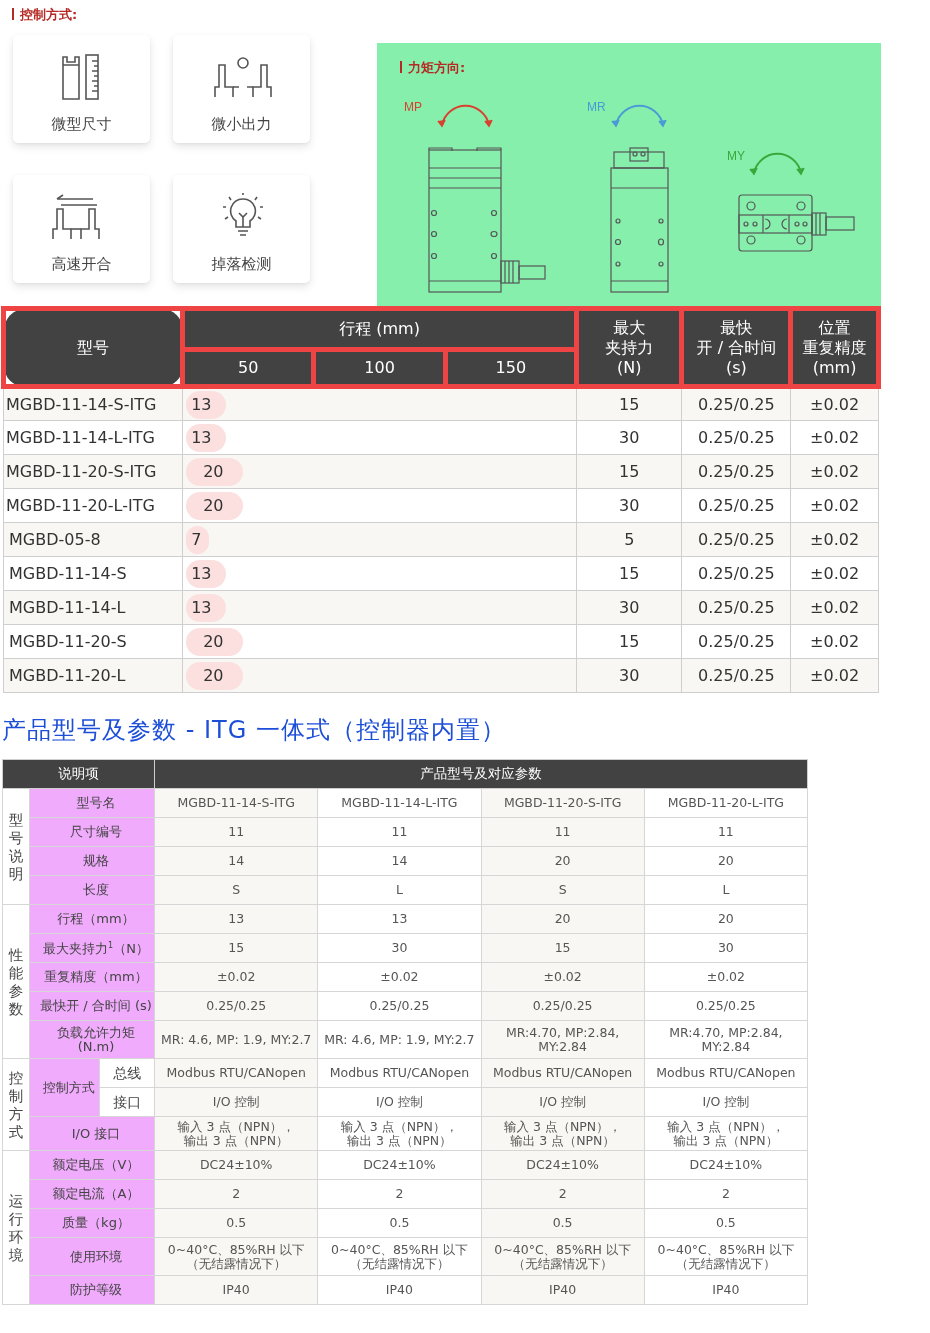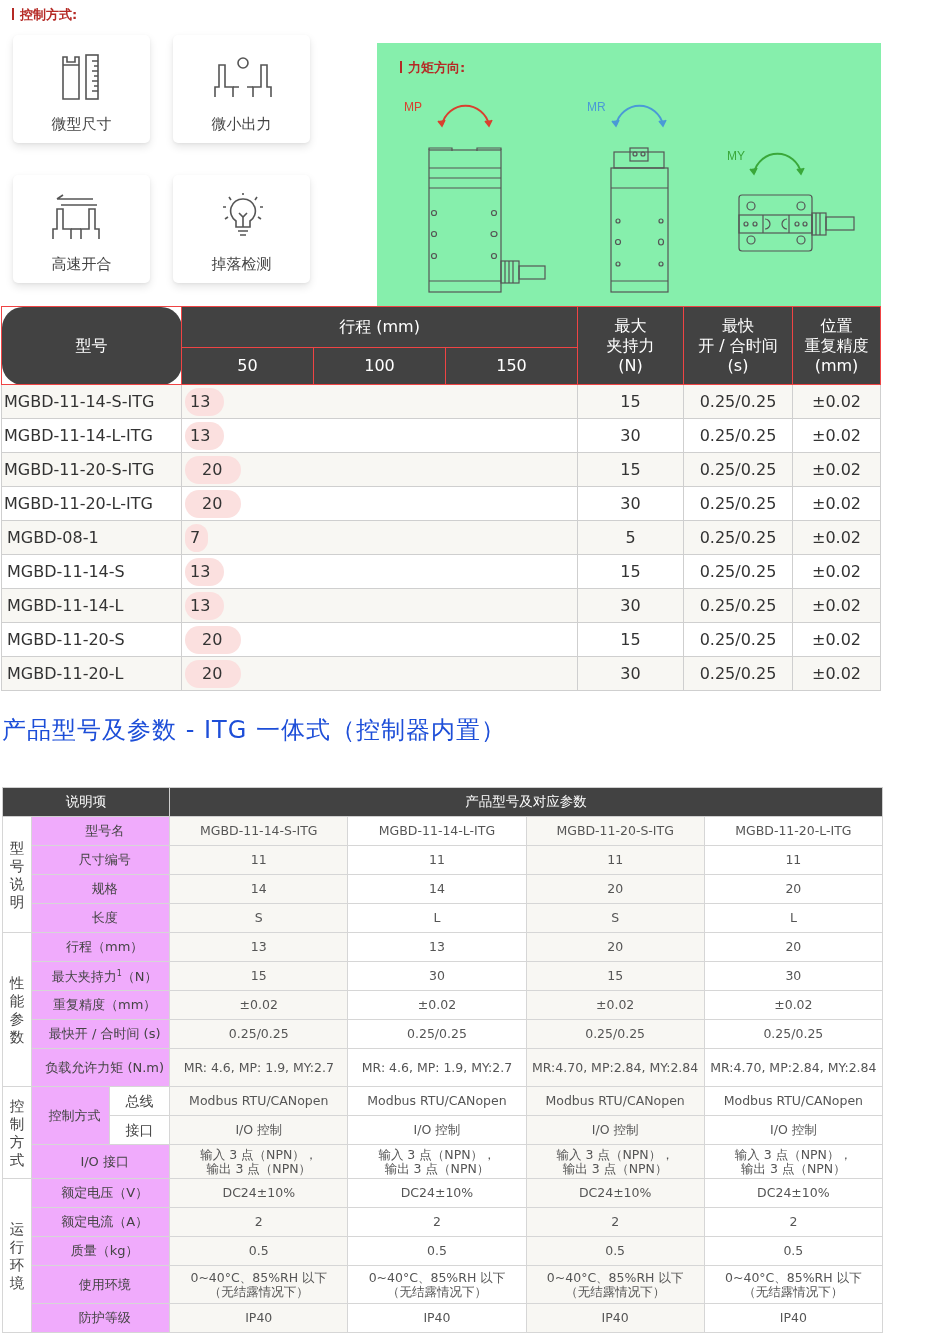--- a/index.html
+++ b/index.html
@@ -11,33 +11,33 @@
   .card { position: absolute; width: 137px; height: 108px; background: #fff; border-radius: 5px;
           box-shadow: 0 4px 8px rgba(0,0,0,0.10), 0 1px 3px rgba(0,0,0,0.05); }
   .card svg { position: absolute; left: 38px; top: 18px; }
   .card .lbl { position: absolute; left: 0; right: 0; top: 80px; text-align: center; font-size: 15px; color: #444; }
 
   .moment-panel { position: absolute; left: 377px; top: 0; width: 504px; height: 282px; background: #86efac; margin-top: 43px; }
   .moment-panel svg { position: absolute; left: 0; top: 0; }
 
   table { border-collapse: collapse; }
   .t1 { position: absolute; left: 1px; top: 306px; width: 880px; font-size: 16px; }
-  .t1 th { background: #424242; color: #fff; font-weight: normal; border: 1px solid #ef4444; text-align: center; line-height: 20px; }
+  .t1 th { background: #424242; color: #fff; font-weight: normal; border: 5px solid #ef4444; text-align: center; line-height: 20px; }
   .t1 td { border: 1px solid #cfcfcf; height: 34px; text-align: center; color: #333; }
   .t1 tr:nth-child(odd) td { background: #f8f7f3; }
   .t1 tr:nth-child(even) td { background: #fff; }
   .t1 td.model { text-align: left; padding-left: 2px; }
   .t1 td.model.indent { padding-left: 5px; }
   .t1 td.stroke { text-align: left; padding-left: 3px; }
   .pill { display: inline-block; background: #fbe0df; border-radius: 16px; padding: 3px 14px 3px 5px; line-height: 22px; }
   .pill.wide { padding: 3px 19px 3px 17px; }
 
   .title2 { position: absolute; left: 2px; top: 714px; font-size: 24px; color: #1d4ed8; letter-spacing: 1px; white-space: nowrap; }
 
-  .t2 { position: absolute; left: 2px; top: 759px; width: 881px; font-size: 12.5px; margin-top: 28px; }
+  .t2 { position: absolute; left: 2px; top: 759px; width: 806px; font-size: 12.5px; }
   .t2 th { background: #424242; color: #fff; font-weight: normal; height: 29px; border: 1px solid #cfcfcf; font-size: 13.5px; }
   .t2 td { border: 1px solid #d6d6d6; height: 29px; text-align: center; color: #555; line-height: 14px; }
   .t2 td.grp { width: 29px; font-size: 14.5px; line-height: 18px; color: #444; background: #fff; }
   .t2 td.item { text-align: center; padding-left: 8px; color: #444; font-size: 13px; background: #f0abfc; }
   .t2 td.sub { color: #444; font-size: 14px; background: #fff; }
   .t2 td.c1, .t2 td.c3 { background: #f8f7f3; }
   .t2 td.c2, .t2 td.c4 { background: #fff; }
   .t2 tr.tall td { height: 34px; }
   .t2 tr.tall2 td { height: 38px; }
   .t2 sup { font-size: 8px; }
@@ -199,21 +199,21 @@
     <td>±0.02</td>
   </tr>
   <tr>
     <td class="model">MGBD-11-20-L-ITG</td>
     <td class="stroke" colspan="3"><span class="pill wide">20</span></td>
     <td>30</td>
     <td>0.25/0.25</td>
     <td>±0.02</td>
   </tr>
   <tr>
-    <td class="model indent">MGBD-08-1</td>
+    <td class="model indent">MGBD-05-8</td>
     <td class="stroke" colspan="3"><span class="pill" style="padding:3px 8px 3px 5px;">7</span></td>
     <td>5</td>
     <td>0.25/0.25</td>
     <td>±0.02</td>
   </tr>
   <tr>
     <td class="model indent">MGBD-11-14-S</td>
     <td class="stroke" colspan="3"><span class="pill">13</span></td>
     <td>15</td>
     <td>0.25/0.25</td>

